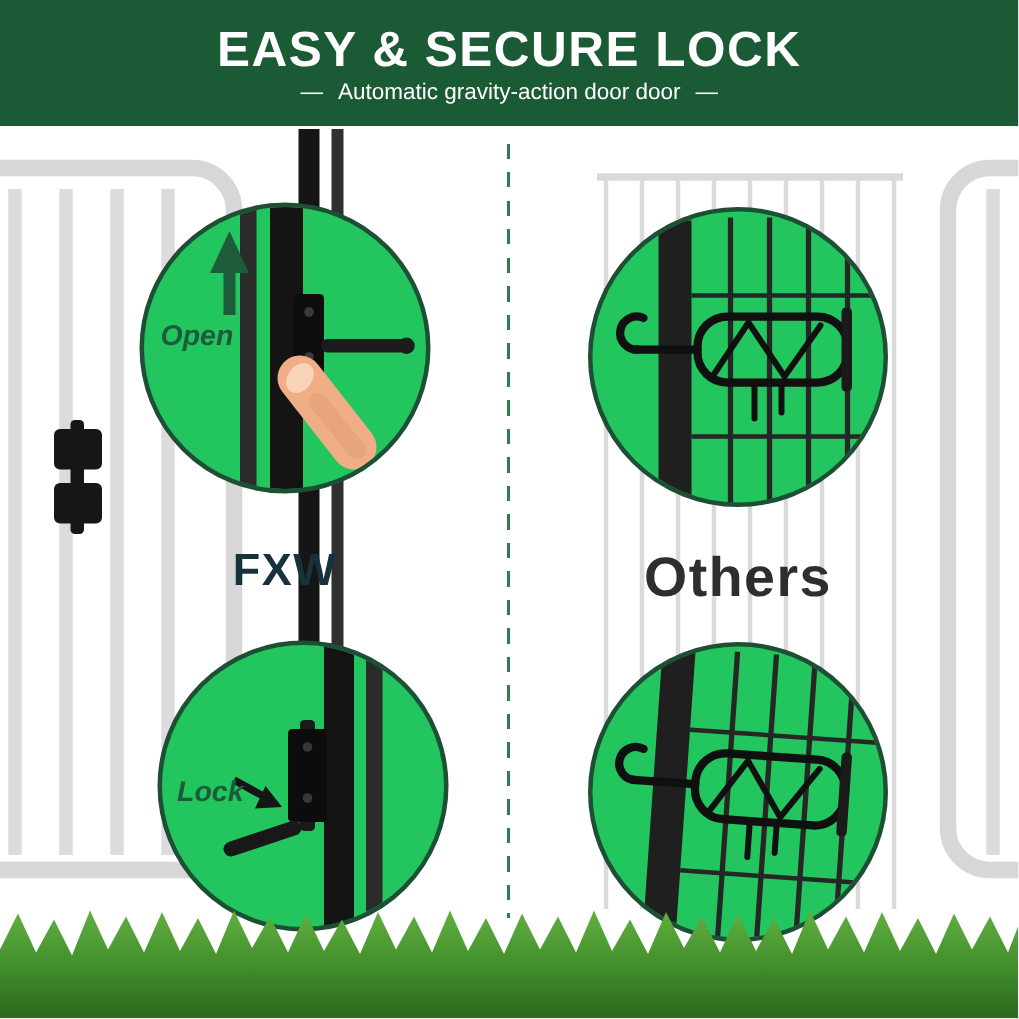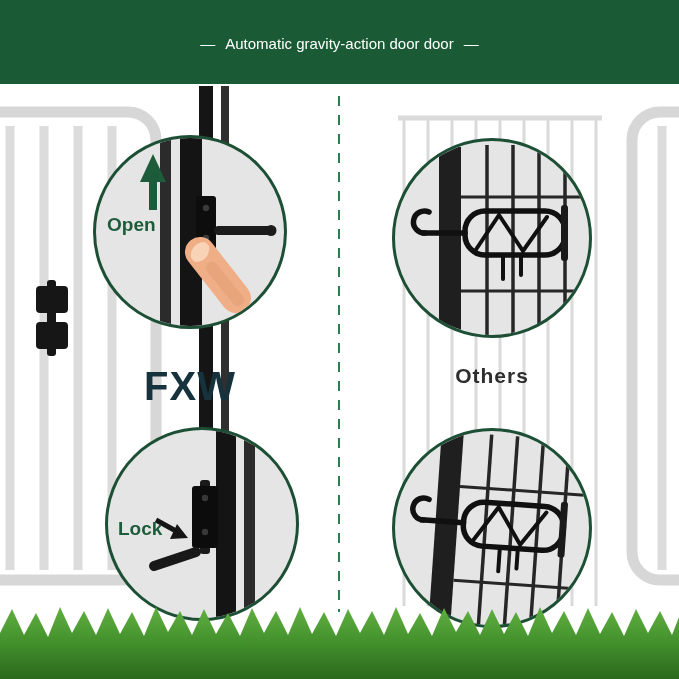--- a/index.html
+++ b/index.html
@@ -35,39 +35,39 @@
     color:#fff;font-size:15px;font-weight:400;
   }
 
   .divider{
     position:absolute;left:338px;top:96px;width:2px;height:516px;z-index:2;
     background:repeating-linear-gradient(to bottom,var(--divider-green) 0 10px,transparent 10px 19px);
   }
 
   .circle{
     position:absolute;border:3px solid var(--circle-border);border-radius:50%;
-    background:#e5e5e5;overflow:hidden;z-index:4;
+    background:#22c55e;overflow:hidden;z-index:4;font-style:italic;
   }
   .circle svg{position:absolute;left:0;top:0;}
   .circle-l1{left:93px;top:135px;width:194px;height:194px;}
   .circle-l2{left:105px;top:427px;width:194px;height:194px;}
   .circle-r1{left:392px;top:138px;width:200px;height:200px;}
   .circle-r2{left:392px;top:428px;width:200px;height:200px;}
 
   .anno{
     position:absolute;z-index:5;font-weight:700;font-size:19px;color:var(--accent-green);
   }
   .anno-open{left:11px;top:76px;}
   .anno-lock{left:10px;top:88px;}
 
   .brand{
     position:absolute;z-index:4;text-align:center;font-weight:800;letter-spacing:1px;
   }
-  .brand-fxw{left:93px;top:364px;width:194px;font-size:40px;color:var(--brand-text);}
-  .brand-others{left:392px;top:364px;width:200px;font-size:21px;color:var(--others-text);}
+  .brand-fxw{left:93px;top:364px;width:194px;font-size:30px;color:var(--brand-text);}
+  .brand-others{left:392px;top:364px;width:200px;font-size:37px;color:var(--others-text);}
 
   .grass{position:absolute;left:0;bottom:0;z-index:7;}
 </style>
 </head>
 <body>
 
 <div class="page">
 
   <svg class="bg-fence" width="679" height="679" viewBox="0 0 679 679">
 
@@ -103,20 +103,21 @@
       <line x1="596" y1="118" x2="596" y2="606" stroke-width="3"></line>
     </g>
 
     <g fill="none" stroke="#d7d7d7">
       <rect x="632" y="112" width="160" height="468" rx="28" stroke-width="11"></rect>
       <line x1="662" y1="126" x2="662" y2="570" stroke-width="9" stroke="#dcdcdc"></line>
     </g>
   </svg>
 
   <header class="banner">
+    <h1>EASY &amp; SECURE LOCK</h1>
     <div class="subtitle">
       <span>—</span>
       <span>Automatic gravity-action door door</span>
       <span>—</span>
     </div>
   </header>
 
   <div class="divider"></div>
 
   <div class="circle circle-l1">

